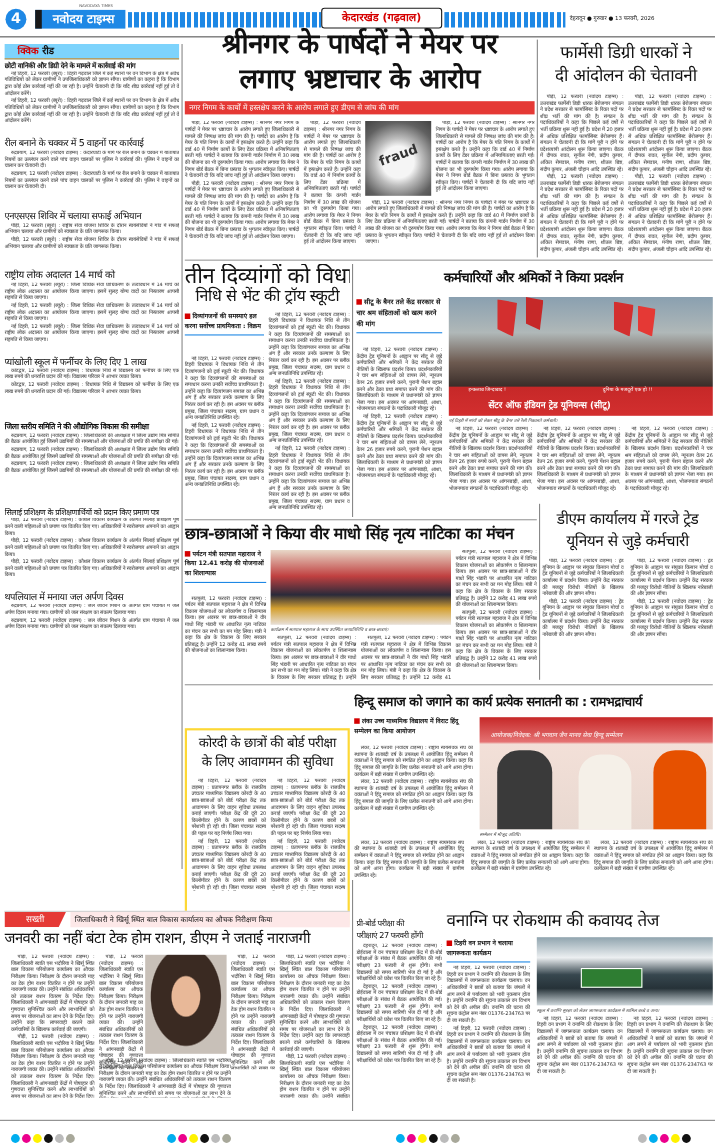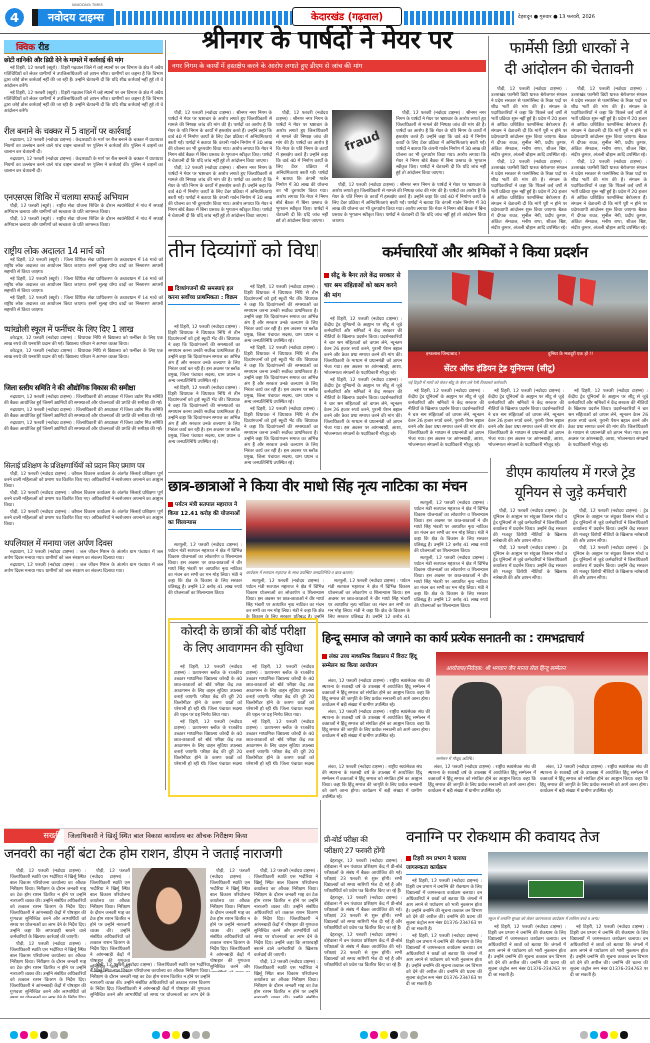--- a/index.html
+++ b/index.html
@@ -93,20 +93,21 @@
     <div class="body-text" style="height:36px;">
         <p>रुद्रप्रयाग, 12 फरवरी (नवोदय टाइम्स) : जल जीवन मिशन के अंतर्गत ग्राम पंचायत में जल अर्पण दिवस मनाया गया। ग्रामीणों को जल संरक्षण का संकल्प दिलाया गया।</p>
         <p>रुद्रप्रयाग, 12 फरवरी (नवोदय टाइम्स) : जल जीवन मिशन के अंतर्गत ग्राम पंचायत में जल अर्पण दिवस मनाया गया। ग्रामीणों को जल संरक्षण का संकल्प दिलाया गया।</p>
       </div>
   </div>
 </div>
 <div class="rule-v" style="left:165px;top:40px;height:750px;"></div>
 
 <div class="abs" style="left:168px;top:24px;width:318px;height:198px;">
   <div class="hl" style="font-size:25px;font-weight:bold;line-height:32px;text-align:center;">श्रीनगर के पार्षदों ने मेयर पर</div>
+  <div class="hl" style="font-size:25px;font-weight:bold;line-height:32px;text-align:center;">लगाए भ्रष्टाचार के आरोप</div>
   <div style="margin-top:4px;background:#e53935;color:#fff;font-size:6.6px;line-height:12px;height:12px;padding-left:4px;white-space:nowrap;overflow:hidden;">नगर निगम के कार्यों में हस्तक्षेप करने के आरोप लगाते हुए डीएम से जांच की मांग</div>
   <div class="body-text abs" style="left:0;top:86px;width:104px;height:112px;">
       <p>पौड़ी, 12 फरवरी (नवोदय टाइम्स) : श्रीनगर नगर निगम के पार्षदों ने मेयर पर भ्रष्टाचार के आरोप लगाते हुए जिलाधिकारी से मामले की निष्पक्ष जांच की मांग की है। पार्षदों का आरोप है कि मेयर के पति निगम के कार्यों में हस्तक्षेप करते हैं। उन्होंने कहा कि वार्ड 40 में निर्माण कार्यों के लिए टेंडर प्रक्रिया में अनियमितताएं बरती गईं। पार्षदों ने बताया कि कंपनी गार्डन निर्माण में 30 लाख की योजना का भी दुरुपयोग किया गया। आरोप लगाया कि मेयर ने निगम बोर्ड बैठक में बिना प्रस्ताव के भुगतान स्वीकृत किए। पार्षदों ने चेतावनी दी कि यदि जांच नहीं हुई तो आंदोलन किया जाएगा।</p>
       <p>पौड़ी, 12 फरवरी (नवोदय टाइम्स) : श्रीनगर नगर निगम के पार्षदों ने मेयर पर भ्रष्टाचार के आरोप लगाते हुए जिलाधिकारी से मामले की निष्पक्ष जांच की मांग की है। पार्षदों का आरोप है कि मेयर के पति निगम के कार्यों में हस्तक्षेप करते हैं। उन्होंने कहा कि वार्ड 40 में निर्माण कार्यों के लिए टेंडर प्रक्रिया में अनियमितताएं बरती गईं। पार्षदों ने बताया कि कंपनी गार्डन निर्माण में 30 लाख की योजना का भी दुरुपयोग किया गया। आरोप लगाया कि मेयर ने निगम बोर्ड बैठक में बिना प्रस्ताव के भुगतान स्वीकृत किए। पार्षदों ने चेतावनी दी कि यदि जांच नहीं हुई तो आंदोलन किया जाएगा।</p>
     </div>
   <div class="body-text abs" style="left:108px;top:86px;width:52px;height:112px;">
       <p>पौड़ी, 12 फरवरी (नवोदय टाइम्स) : श्रीनगर नगर निगम के पार्षदों ने मेयर पर भ्रष्टाचार के आरोप लगाते हुए जिलाधिकारी से मामले की निष्पक्ष जांच की मांग की है। पार्षदों का आरोप है कि मेयर के पति निगम के कार्यों में हस्तक्षेप करते हैं। उन्होंने कहा कि वार्ड 40 में निर्माण कार्यों के लिए टेंडर प्रक्रिया में अनियमितताएं बरती गईं। पार्षदों ने बताया कि कंपनी गार्डन निर्माण में 30 लाख की योजना का भी दुरुपयोग किया गया। आरोप लगाया कि मेयर ने निगम बोर्ड बैठक में बिना प्रस्ताव के भुगतान स्वीकृत किए। पार्षदों ने चेतावनी दी कि यदि जांच नहीं हुई तो आंदोलन किया जाएगा।</p>
     </div>
   <div class="photo" style="left:164px;top:86px;width:60px;height:68px;background:radial-gradient(circle at 50% 55%,#f5f5f5 0 30%,#bdbdbd 45%,#616161 75%,#424242 100%);">
     <div class="abs" style="left:12px;top:24px;font-size:12px;font-weight:bold;color:#333;transform:rotate(-20deg);">fraud</div>
@@ -129,37 +130,38 @@
     </div>
   <div class="body-text abs" style="left:80px;top:48px;width:76px;height:148px;">
       <p>पौड़ी, 12 फरवरी (नवोदय टाइम्स) : उत्तराखंड फार्मेसी डिग्री धारक बेरोजगार संगठन ने प्रदेश सरकार से फार्मासिस्ट के रिक्त पदों पर शीघ्र भर्ती की मांग की है। संगठन के पदाधिकारियों ने कहा कि पिछले कई वर्षों से भर्ती प्रक्रिया शुरू नहीं हुई है। प्रदेश में 20 हजार से अधिक प्रशिक्षित फार्मासिस्ट बेरोजगार हैं। संगठन ने चेतावनी दी कि मांगें पूरी न होने पर प्रदेशव्यापी आंदोलन शुरू किया जाएगा। बैठक में दीपक रावत, सुनील नेगी, प्रदीप कुमार, अंकित सेमवाल, मनीष राणा, शीतल बिष्ट, संदीप कुमार, अंजली चौहान आदि उपस्थित रहे।</p>
       <p>पौड़ी, 12 फरवरी (नवोदय टाइम्स) : उत्तराखंड फार्मेसी डिग्री धारक बेरोजगार संगठन ने प्रदेश सरकार से फार्मासिस्ट के रिक्त पदों पर शीघ्र भर्ती की मांग की है। संगठन के पदाधिकारियों ने कहा कि पिछले कई वर्षों से भर्ती प्रक्रिया शुरू नहीं हुई है। प्रदेश में 20 हजार से अधिक प्रशिक्षित फार्मासिस्ट बेरोजगार हैं। संगठन ने चेतावनी दी कि मांगें पूरी न होने पर प्रदेशव्यापी आंदोलन शुरू किया जाएगा। बैठक में दीपक रावत, सुनील नेगी, प्रदीप कुमार, अंकित सेमवाल, मनीष राणा, शीतल बिष्ट, संदीप कुमार, अंजली चौहान आदि उपस्थित रहे।</p>
     </div>
 </div>
 <div class="rule-h" style="left:168px;top:236px;width:480px;"></div>
 
 <div class="abs" style="left:168px;top:240px;width:150px;height:230px;">
   <div class="hl" style="font-size:20px;line-height:20px;text-align:center;">तीन दिव्यांगों को विधायक</div>
+  <div class="hl" style="font-size:14.5px;line-height:20px;text-align:center;">निधि से भेंट की ट्रॉय स्कूटी</div>
   <div class="abs" style="left:0;top:44px;width:72px;">
     <div class="subhead" style="font-size:5.6px;line-height:9px;"><span class="sq"></span><span>दिव्यांगजनों की समस्याएं हल करना सर्वोच्च प्राथमिकता : विक्रम</span></div>
   </div>
   <div class="body-text abs" style="left:0;top:84px;width:72px;height:146px;">
       <p>नई टिहरी, 12 फरवरी (नवोदय टाइम्स) : टिहरी विधायक ने विधायक निधि से तीन दिव्यांगजनों को ट्राई स्कूटी भेंट की। विधायक ने कहा कि दिव्यांगजनों की समस्याओं का समाधान करना उनकी सर्वोच्च प्राथमिकता है। उन्होंने कहा कि दिव्यांगजन समाज का अभिन्न अंग हैं और सरकार उनके कल्याण के लिए निरंतर कार्य कर रही है। इस अवसर पर ब्लॉक प्रमुख, जिला पंचायत सदस्य, ग्राम प्रधान व अन्य जनप्रतिनिधि उपस्थित रहे।</p>
       <p>नई टिहरी, 12 फरवरी (नवोदय टाइम्स) : टिहरी विधायक ने विधायक निधि से तीन दिव्यांगजनों को ट्राई स्कूटी भेंट की। विधायक ने कहा कि दिव्यांगजनों की समस्याओं का समाधान करना उनकी सर्वोच्च प्राथमिकता है। उन्होंने कहा कि दिव्यांगजन समाज का अभिन्न अंग हैं और सरकार उनके कल्याण के लिए निरंतर कार्य कर रही है। इस अवसर पर ब्लॉक प्रमुख, जिला पंचायत सदस्य, ग्राम प्रधान व अन्य जनप्रतिनिधि उपस्थित रहे।</p>
     </div>
   <div class="body-text abs" style="left:76px;top:44px;width:74px;height:186px;">
       <p>नई टिहरी, 12 फरवरी (नवोदय टाइम्स) : टिहरी विधायक ने विधायक निधि से तीन दिव्यांगजनों को ट्राई स्कूटी भेंट की। विधायक ने कहा कि दिव्यांगजनों की समस्याओं का समाधान करना उनकी सर्वोच्च प्राथमिकता है। उन्होंने कहा कि दिव्यांगजन समाज का अभिन्न अंग हैं और सरकार उनके कल्याण के लिए निरंतर कार्य कर रही है। इस अवसर पर ब्लॉक प्रमुख, जिला पंचायत सदस्य, ग्राम प्रधान व अन्य जनप्रतिनिधि उपस्थित रहे।</p>
       <p>नई टिहरी, 12 फरवरी (नवोदय टाइम्स) : टिहरी विधायक ने विधायक निधि से तीन दिव्यांगजनों को ट्राई स्कूटी भेंट की। विधायक ने कहा कि दिव्यांगजनों की समस्याओं का समाधान करना उनकी सर्वोच्च प्राथमिकता है। उन्होंने कहा कि दिव्यांगजन समाज का अभिन्न अंग हैं और सरकार उनके कल्याण के लिए निरंतर कार्य कर रही है। इस अवसर पर ब्लॉक प्रमुख, जिला पंचायत सदस्य, ग्राम प्रधान व अन्य जनप्रतिनिधि उपस्थित रहे।</p>
       <p>नई टिहरी, 12 फरवरी (नवोदय टाइम्स) : टिहरी विधायक ने विधायक निधि से तीन दिव्यांगजनों को ट्राई स्कूटी भेंट की। विधायक ने कहा कि दिव्यांगजनों की समस्याओं का समाधान करना उनकी सर्वोच्च प्राथमिकता है। उन्होंने कहा कि दिव्यांगजन समाज का अभिन्न अंग हैं और सरकार उनके कल्याण के लिए निरंतर कार्य कर रही है। इस अवसर पर ब्लॉक प्रमुख, जिला पंचायत सदस्य, ग्राम प्रधान व अन्य जनप्रतिनिधि उपस्थित रहे।</p>
     </div>
 </div>
 <div class="rule-v" style="left:320px;top:240px;height:230px;"></div>
 
 <div class="abs" style="left:322px;top:240px;width:326px;height:216px;">
-  <div class="hl" style="font-size:15px;font-weight:bold;line-height:24px;text-align:center;">कर्मचारियों और श्रमिकों ने किया प्रदर्शन</div>
+  <div class="hl" style="font-size:12px;font-weight:bold;line-height:24px;text-align:center;">कर्मचारियों और श्रमिकों ने किया प्रदर्शन</div>
   <div class="abs" style="left:2px;top:30px;width:78px;">
     <div class="subhead" style="font-size:6px;line-height:10px;"><span class="sq"></span><span>सीटू के बैनर तले केंद्र सरकार से चार श्रम संहिताओं को खत्म करने की मांग</span></div>
   </div>
   <div class="body-text abs" style="left:2px;top:76px;width:78px;height:140px;">
       <p>नई टिहरी, 12 फरवरी (नवोदय टाइम्स) : केंद्रीय ट्रेड यूनियनों के आह्वान पर सीटू से जुड़े कर्मचारियों और श्रमिकों ने केंद्र सरकार की नीतियों के खिलाफ प्रदर्शन किया। प्रदर्शनकारियों ने चार श्रम संहिताओं को वापस लेने, न्यूनतम वेतन 26 हजार रुपये करने, पुरानी पेंशन बहाल करने और ठेका प्रथा समाप्त करने की मांग की। जिलाधिकारी के माध्यम से प्रधानमंत्री को ज्ञापन भेजा गया। इस अवसर पर आंगनबाड़ी, आशा, भोजनमाता संगठनों के पदाधिकारी मौजूद रहे।</p>
       <p>नई टिहरी, 12 फरवरी (नवोदय टाइम्स) : केंद्रीय ट्रेड यूनियनों के आह्वान पर सीटू से जुड़े कर्मचारियों और श्रमिकों ने केंद्र सरकार की नीतियों के खिलाफ प्रदर्शन किया। प्रदर्शनकारियों ने चार श्रम संहिताओं को वापस लेने, न्यूनतम वेतन 26 हजार रुपये करने, पुरानी पेंशन बहाल करने और ठेका प्रथा समाप्त करने की मांग की। जिलाधिकारी के माध्यम से प्रधानमंत्री को ज्ञापन भेजा गया। इस अवसर पर आंगनबाड़ी, आशा, भोजनमाता संगठनों के पदाधिकारी मौजूद रहे।</p>
     </div>
   <div class="photo" style="left:86px;top:30px;width:240px;height:108px;background:linear-gradient(180deg,#8aa0b0 0%,#b0b8b8 30%,#6d5a50 55%,#3a2e2a 75%,#c62828 76%,#d32f2f 100%);">
     <div class="abs" style="left:44px;top:2px;width:18px;height:34px;background:#d32f2f;clip-path:polygon(0 0,100% 10%,80% 100%,0 80%);"></div>
     <div class="abs" style="left:70px;top:0;width:16px;height:30px;background:#c62828;clip-path:polygon(0 0,100% 10%,80% 100%,0 80%);"></div>
@@ -212,21 +214,21 @@
       <p>पौड़ी, 12 फरवरी (नवोदय टाइम्स) : ट्रेड यूनियन के आह्वान पर संयुक्त किसान मोर्चा व ट्रेड यूनियनों से जुड़े कर्मचारियों ने जिलाधिकारी कार्यालय में प्रदर्शन किया। उन्होंने केंद्र सरकार की मजदूर विरोधी नीतियों के खिलाफ नारेबाजी की और ज्ञापन सौंपा।</p>
       <p>पौड़ी, 12 फरवरी (नवोदय टाइम्स) : ट्रेड यूनियन के आह्वान पर संयुक्त किसान मोर्चा व ट्रेड यूनियनों से जुड़े कर्मचारियों ने जिलाधिकारी कार्यालय में प्रदर्शन किया। उन्होंने केंद्र सरकार की मजदूर विरोधी नीतियों के खिलाफ नारेबाजी की और ज्ञापन सौंपा।</p>
     </div>
   <div class="body-text abs" style="left:80px;top:46px;width:75px;height:110px;">
       <p>पौड़ी, 12 फरवरी (नवोदय टाइम्स) : ट्रेड यूनियन के आह्वान पर संयुक्त किसान मोर्चा व ट्रेड यूनियनों से जुड़े कर्मचारियों ने जिलाधिकारी कार्यालय में प्रदर्शन किया। उन्होंने केंद्र सरकार की मजदूर विरोधी नीतियों के खिलाफ नारेबाजी की और ज्ञापन सौंपा।</p>
       <p>पौड़ी, 12 फरवरी (नवोदय टाइम्स) : ट्रेड यूनियन के आह्वान पर संयुक्त किसान मोर्चा व ट्रेड यूनियनों से जुड़े कर्मचारियों ने जिलाधिकारी कार्यालय में प्रदर्शन किया। उन्होंने केंद्र सरकार की मजदूर विरोधी नीतियों के खिलाफ नारेबाजी की और ज्ञापन सौंपा।</p>
     </div>
 </div>
 <div class="rule-h" style="left:168px;top:622px;width:480px;"></div>
 
-<div class="abs" style="left:168px;top:618px;width:150px;height:179px;border:2.5px solid #fdd835;padding:3px;">
+<div class="abs" style="left:168px;top:662px;width:150px;height:179px;border:2.5px solid #fdd835;padding:3px;">
   <div class="hl" style="font-size:12px;line-height:17px;text-align:center;">कोरदी के छात्रों की बोर्ड परीक्षा</div>
   <div class="hl" style="font-size:12px;line-height:17px;text-align:center;">के लिए आवागमन की सुविधा</div>
   <div class="body-text abs" style="left:4px;top:44px;width:68px;height:102px;">
       <p>नई टिहरी, 12 फरवरी (नवोदय टाइम्स) : प्रतापनगर ब्लॉक के राजकीय उच्चतर माध्यमिक विद्यालय कोरदी के 40 छात्र-छात्राओं को बोर्ड परीक्षा केंद्र तक आवागमन के लिए वाहन सुविधा उपलब्ध कराई जाएगी। परीक्षा केंद्र की दूरी 20 किलोमीटर होने के कारण छात्रों को परेशानी हो रही थी। जिला पंचायत सदस्य की पहल पर यह निर्णय लिया गया।</p>
       <p>नई टिहरी, 12 फरवरी (नवोदय टाइम्स) : प्रतापनगर ब्लॉक के राजकीय उच्चतर माध्यमिक विद्यालय कोरदी के 40 छात्र-छात्राओं को बोर्ड परीक्षा केंद्र तक आवागमन के लिए वाहन सुविधा उपलब्ध कराई जाएगी। परीक्षा केंद्र की दूरी 20 किलोमीटर होने के कारण छात्रों को परेशानी हो रही थी। जिला पंचायत सदस्य की पहल पर यह निर्णय लिया गया।</p>
     </div>
   <div class="body-text abs" style="left:76px;top:44px;width:68px;height:102px;">
       <p>नई टिहरी, 12 फरवरी (नवोदय टाइम्स) : प्रतापनगर ब्लॉक के राजकीय उच्चतर माध्यमिक विद्यालय कोरदी के 40 छात्र-छात्राओं को बोर्ड परीक्षा केंद्र तक आवागमन के लिए वाहन सुविधा उपलब्ध कराई जाएगी। परीक्षा केंद्र की दूरी 20 किलोमीटर होने के कारण छात्रों को परेशानी हो रही थी। जिला पंचायत सदस्य की पहल पर यह निर्णय लिया गया।</p>
       <p>नई टिहरी, 12 फरवरी (नवोदय टाइम्स) : प्रतापनगर ब्लॉक के राजकीय उच्चतर माध्यमिक विद्यालय कोरदी के 40 छात्र-छात्राओं को बोर्ड परीक्षा केंद्र तक आवागमन के लिए वाहन सुविधा उपलब्ध कराई जाएगी। परीक्षा केंद्र की दूरी 20 किलोमीटर होने के कारण छात्रों को परेशानी हो रही थी। जिला पंचायत सदस्य की पहल पर यह निर्णय लिया गया।</p>
     </div>
@@ -253,21 +255,21 @@
     </div>
   <div class="body-text abs" style="left:106px;top:136px;width:108px;height:36px;">
       <p>लंका, 12 फरवरी (नवोदय टाइम्स) : राष्ट्रीय स्वयंसेवक संघ की स्थापना के शताब्दी वर्ष के उपलक्ष्य में आयोजित हिंदू सम्मेलन में वक्ताओं ने हिंदू समाज को संगठित होने का आह्वान किया। कहा कि हिंदू समाज की जागृति के लिए प्रत्येक सनातनी को आगे आना होगा। कार्यक्रम में बड़ी संख्या में ग्रामीण उपस्थित रहे।</p>
     </div>
   <div class="body-text abs" style="left:218px;top:136px;width:108px;height:36px;">
       <p>लंका, 12 फरवरी (नवोदय टाइम्स) : राष्ट्रीय स्वयंसेवक संघ की स्थापना के शताब्दी वर्ष के उपलक्ष्य में आयोजित हिंदू सम्मेलन में वक्ताओं ने हिंदू समाज को संगठित होने का आह्वान किया। कहा कि हिंदू समाज की जागृति के लिए प्रत्येक सनातनी को आगे आना होगा। कार्यक्रम में बड़ी संख्या में ग्रामीण उपस्थित रहे।</p>
     </div>
 </div>
 
 <div class="abs" style="left:4px;top:828px;width:314px;height:14px;background:#fff;border-top:1px solid #ccc;">
-  <div class="abs" style="left:0;top:0;width:56px;height:14px;background:#e53935;color:#fff;font-size:8px;line-height:14px;text-align:right;clip-path:polygon(0 0,100% 0,88% 100%,0 100%);">सख्ती</div>
+  <div class="abs" style="left:0;top:0;width:56px;height:14px;background:#e53935;color:#fff;font-size:8px;line-height:14px;text-align:center;clip-path:polygon(0 0,100% 0,88% 100%,0 100%);">सख्ती</div>
   <div class="abs" style="left:60px;top:0;width:254px;height:14px;background:#fde8e8;font-size:6.6px;line-height:14px;padding-left:4px;white-space:nowrap;overflow:hidden;">जिलाधिकारी ने खिर्सू स्थित बाल विकास कार्यालय का औचक निरीक्षण किया</div>
 </div>
 
 <div class="abs" style="left:4px;top:844px;width:314px;height:176px;">
   <div class="hl" style="font-size:13.4px;line-height:20px;">जनवरी का नहीं बंटा टेक होम राशन, डीएम ने जताई नाराजगी</div>
   <div class="body-text abs" style="left:6px;top:24px;width:76px;height:130px;">
       <p>पौड़ी, 12 फरवरी (नवोदय टाइम्स) : जिलाधिकारी स्वाति एस भदौरिया ने खिर्सू स्थित बाल विकास परियोजना कार्यालय का औचक निरीक्षण किया। निरीक्षण के दौरान जनवरी माह का टेक होम राशन वितरित न होने पर उन्होंने नाराजगी व्यक्त की। उन्होंने संबंधित अधिकारियों को तत्काल राशन वितरण के निर्देश दिए। जिलाधिकारी ने आंगनबाड़ी केंद्रों में पोषाहार की गुणवत्ता सुनिश्चित करने और लाभार्थियों को समय पर योजनाओं का लाभ देने के निर्देश दिए। उन्होंने कहा कि लापरवाही बरतने वाले कर्मचारियों के खिलाफ कार्रवाई की जाएगी।</p>
       <p>पौड़ी, 12 फरवरी (नवोदय टाइम्स) : जिलाधिकारी स्वाति एस भदौरिया ने खिर्सू स्थित बाल विकास परियोजना कार्यालय का औचक निरीक्षण किया। निरीक्षण के दौरान जनवरी माह का टेक होम राशन वितरित न होने पर उन्होंने नाराजगी व्यक्त की। उन्होंने संबंधित अधिकारियों को तत्काल राशन वितरण के निर्देश दिए। जिलाधिकारी ने आंगनबाड़ी केंद्रों में पोषाहार की गुणवत्ता सुनिश्चित करने और लाभार्थियों को समय पर योजनाओं का लाभ देने के निर्देश दिए। उन्होंने कहा कि लापरवाही बरतने वाले कर्मचारियों के खिलाफ कार्रवाई की जाएगी।</p>
     </div>
   <div class="body-text abs" style="left:86px;top:24px;width:40px;height:104px;">

